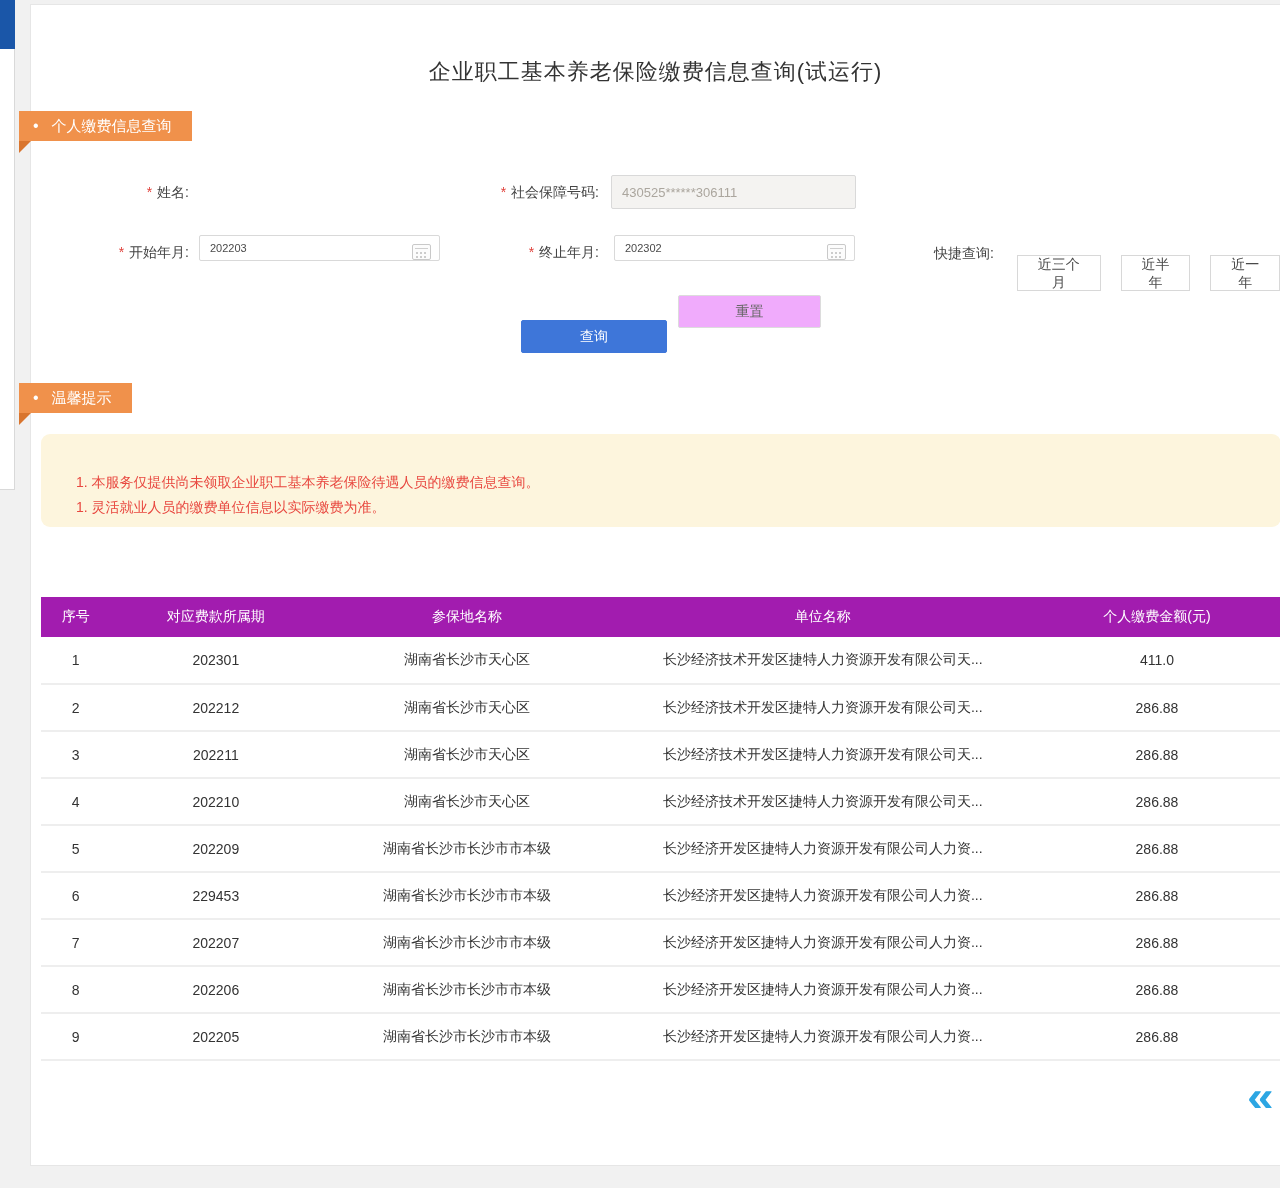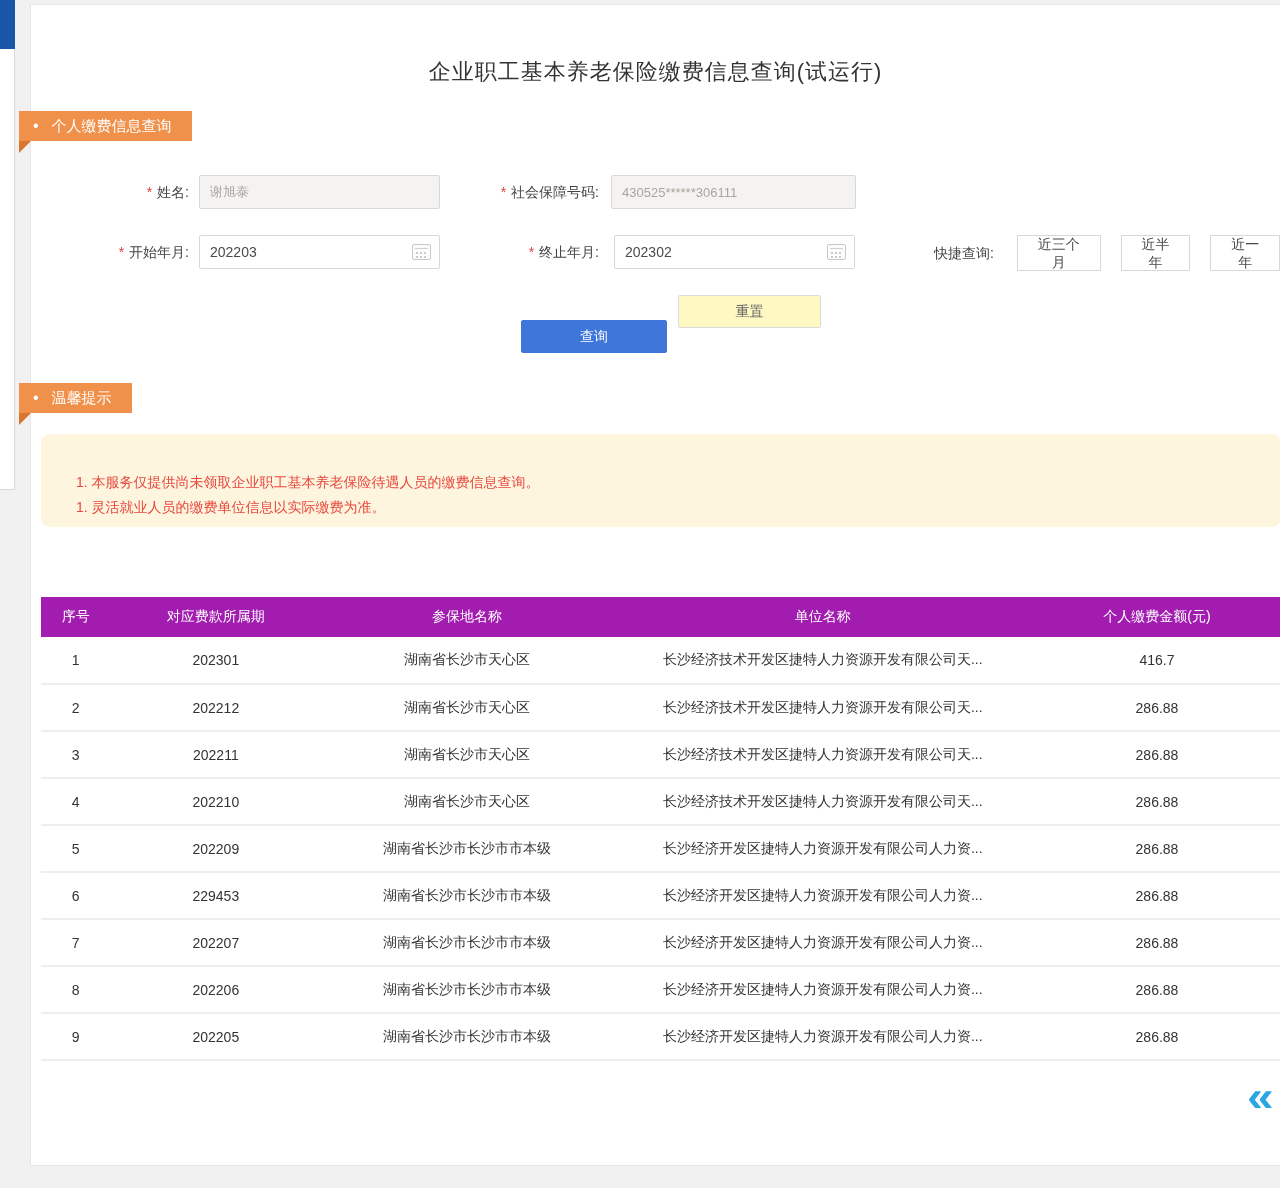--- a/index.html
+++ b/index.html
@@ -30,42 +30,42 @@
 
   
   .f-label { position:absolute; height:34px; line-height:34px; font-size:14px;
     color:#444; text-align:right; white-space:nowrap; }
   .star { color:#e0403a; margin-right:5px; font-size:14px; }
   .f-input { position:absolute; height:34px; border:1px solid #d9d9d9;
     border-radius:2px; font-size:13px; padding:0 10px;
     font-family:"Liberation Sans","DejaVu Sans",sans-serif; }
   .f-input.disabled { background:#f4f3f1; color:#aba69e; }
   .date-wrap { position:absolute; height:34px; }
-  .date-wrap input { width:100%; height:34px; border:1px solid #d9d9d9;
-    border-radius:2px; font-size:14px; color:#4a4a4a; padding:0 34px 0 10px;
+  .date-wrap input { width:100%; height:26px; border:1px solid #d9d9d9;
+    border-radius:2px; font-size:11px; color:#4a4a4a; padding:0 34px 0 10px;
     font-family:"Liberation Sans","DejaVu Sans",sans-serif; }
   .calendar-icon { position:absolute; right:9px; top:50%; width:19px; height:16px;
     margin-top:-8px; border:1px solid #c9c9c9; border-radius:2px; background:#fcfcfc; }
   .calendar-icon::before { content:""; position:absolute; left:2px; right:2px;
     top:3px; border-top:1px solid #cfcfcf; }
   .calendar-icon::after { content:""; position:absolute; left:3px; top:7px;
     width:2px; height:2px; background:#ccc;
     box-shadow:4px 0 #ccc,8px 0 #ccc,0 4px #ccc,4px 4px #ccc,8px 4px #ccc; }
 
   .quick-label { position:absolute; height:36px; line-height:36px;
     font-size:14px; color:#444;text-align:right; }
-  .quick-group { position:absolute; display:flex; gap:20px; }
+  .quick-group { position:absolute; display:flex; gap:20px;margin-top:20px; }
   .quick-btn { height:36px; padding:0 13px; background:#fff;
     border:1px solid #d8d8d8; font-size:14px; color:#4a4a4a; cursor:pointer;
     font-family:"Liberation Sans","DejaVu Sans",sans-serif; }
 
   .btn { position:absolute; height:33px; font-size:14px; border-radius:2px;
     cursor:pointer; font-family:"Liberation Sans","DejaVu Sans",sans-serif; }
   .btn-primary { background:#3e76d9; color:#fff; border:1px solid #3e76d9;margin-top:25px; }
-  .btn-plain { background:#fef9c3; color:#666; border:1px solid #dcdcdc; }
+  .btn-plain { background:#f0abfc; color:#666; border:1px solid #dcdcdc; }
 
   
   .tips-box { position:absolute; left:10px; top:429px; width:1240px; height:93px;
     background:#fdf5dd; padding:36px 20px 8px 35px;border-radius:9px; }
   .tips-box div { font-size:14px; color:#e8473f; line-height:25px; }
 
   
   .pay-table { position:absolute; left:10px; top:592px; width:1240px;
     border-collapse:collapse; table-layout:fixed; }
   .pay-table th { background:#a21caf; color:#fff; font-weight:400;
@@ -91,21 +91,20 @@
 
   <div class="ribbon" style="top:106px;">
     <span class="dot">•</span>
     <span>个人缴费信息查询</span>
   </div>
   <div class="ribbon-fold" style="top:136px;"></div>
 
   <div class="f-label" style="left:40px; top:170px; width:118px;">
     <span class="star">*</span><span>姓名:</span>
   </div>
-  <input class="f-input disabled" style="left: 168px; top: 170px; width: 241px;" disabled="" value="谢旭泰">
 
   <div class="f-label" style="left:420px; top:170px; width:148px;">
     <span class="star">*</span><span>社会保障号码:</span>
   </div>
   <input class="f-input disabled" style="left: 580px; top: 170px; width: 245px;" disabled="" value="430525******306111">
 
   <div class="f-label" style="left:40px; top:230px; width:118px;">
     <span class="star">*</span><span>开始年月:</span>
   </div>
   <div class="date-wrap" style="left:168px; top:230px; width:241px;">
@@ -158,21 +157,21 @@
           <th>单位名称</th>
           <th>个人缴费金额(元)</th>
         </tr>
     </thead>
     <tbody>
         <tr>
           <td>1</td>
           <td>202301</td>
           <td>湖南省长沙市天心区</td>
           <td>长沙经济技术开发区捷特人力资源开发有限公司天...</td>
-          <td>416.7</td>
+          <td>411.0</td>
         </tr>
         <tr>
           <td>2</td>
           <td>202212</td>
           <td>湖南省长沙市天心区</td>
           <td>长沙经济技术开发区捷特人力资源开发有限公司天...</td>
           <td>286.88</td>
         </tr>
         <tr>
           <td>3</td>

